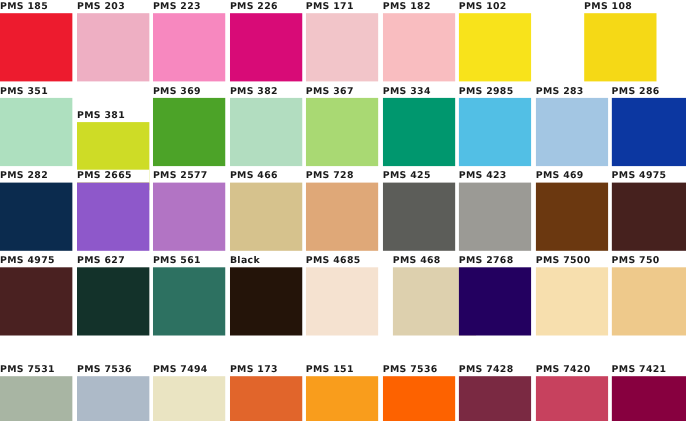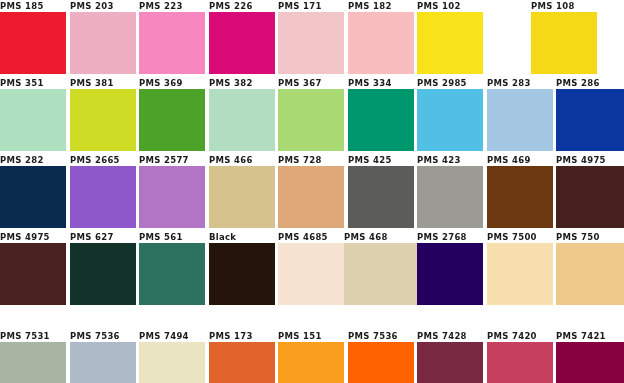--- a/index.html
+++ b/index.html
@@ -93,21 +93,21 @@
       <div class="swatch-cell" style="left: 487px; width: 66px; margin-left: 44px;">
         <div class="swatch-label">PMS 108</div>
         <div class="swatch-chip" style="background-color: rgb(245, 217, 22);"></div>
       </div>
     </div>
     <div class="swatch-row">
       <div class="swatch-cell" style="left: 0px; width: 66px;">
         <div class="swatch-label">PMS 351</div>
         <div class="swatch-chip" style="background-color: rgb(174, 224, 191);"></div>
       </div>
-      <div class="swatch-cell" style="left: 70px; width: 66px;">
+      <div class="swatch-cell" style="left: 70px; width: 66px; margin-top: 22px;">
         <div class="swatch-label">PMS 381</div>
         <div class="swatch-chip" style="background-color: rgb(206, 220, 38);"></div>
       </div>
       <div class="swatch-cell" style="left: 139px; width: 66px;">
         <div class="swatch-label">PMS 369</div>
         <div class="swatch-chip" style="background-color: rgb(76, 163, 40);"></div>
       </div>
       <div class="swatch-cell" style="left: 209px; width: 66px;">
         <div class="swatch-label">PMS 382</div>
         <div class="swatch-chip" style="background-color: rgb(178, 221, 192);"></div>
@@ -185,21 +185,21 @@
         <div class="swatch-chip" style="background-color: rgb(45, 113, 97);"></div>
       </div>
       <div class="swatch-cell" style="left: 209px; width: 66px;">
         <div class="swatch-label">Black</div>
         <div class="swatch-chip" style="background-color: rgb(36, 20, 9);"></div>
       </div>
       <div class="swatch-cell" style="left: 278px; width: 66px;">
         <div class="swatch-label">PMS 4685</div>
         <div class="swatch-chip" style="background-color: rgb(245, 226, 208);"></div>
       </div>
-      <div class="swatch-cell" style="left: 344px; width: 76px;">
+      <div class="swatch-cell" style="left: 357px; width: 76px;">
         <div class="swatch-label">PMS 468</div>
         <div class="swatch-chip" style="background-color: rgb(221, 208, 174);"></div>
       </div>
       <div class="swatch-cell" style="left: 417px; width: 66px;">
         <div class="swatch-label">PMS 2768</div>
         <div class="swatch-chip" style="background-color: rgb(35, 0, 96);"></div>
       </div>
       <div class="swatch-cell" style="left: 487px; width: 66px;">
         <div class="swatch-label">PMS 7500</div>
         <div class="swatch-chip" style="background-color: rgb(247, 223, 174);"></div>

